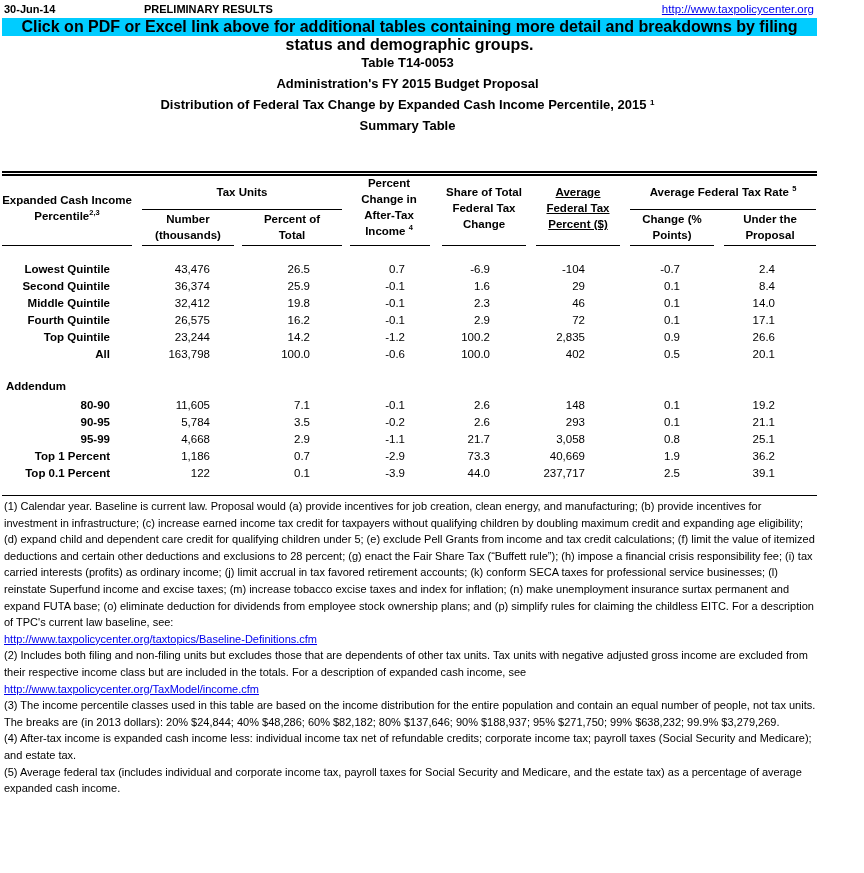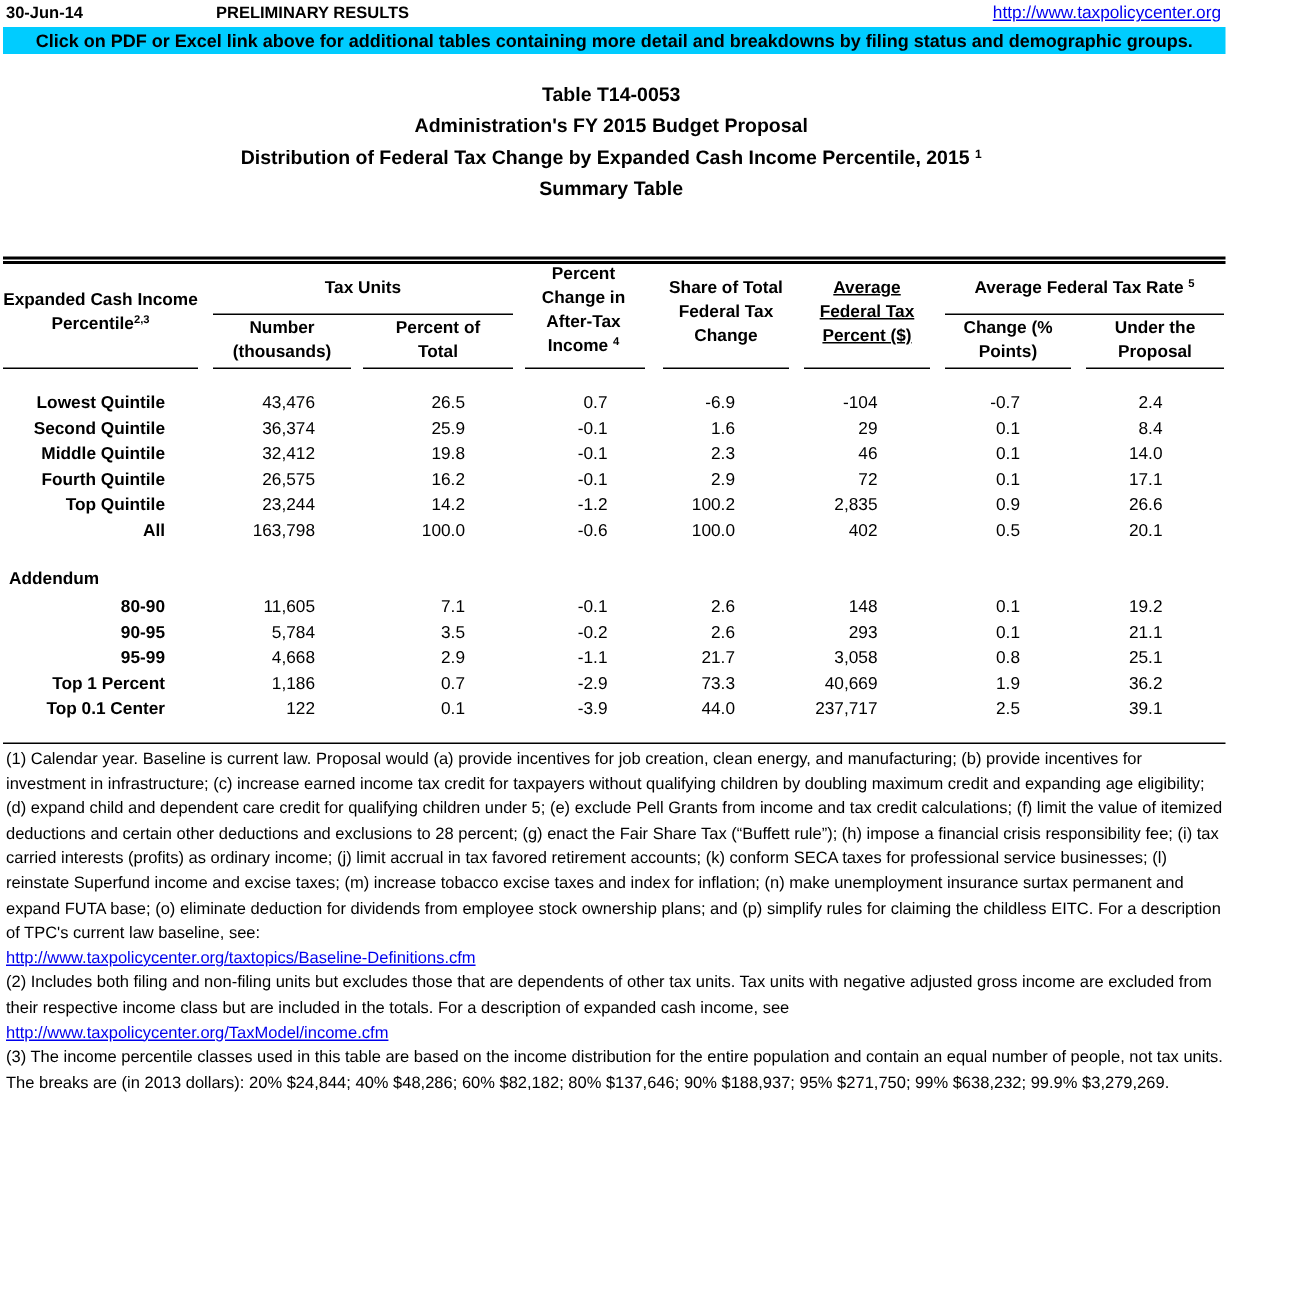--- a/index.html
+++ b/index.html
@@ -5,21 +5,21 @@
   html, body { margin: 0; padding: 0; background: #ffffff; }
   body {
     width: 864px; height: 873px; overflow: hidden;
     font-family: "Liberation Sans", sans-serif;
     color: #000000; font-size: 11.5px; position: relative;
   }
   .topbar { position: absolute; left: 4px; top: 3px; width: 810px; height: 14px; font-weight: bold; font-size: 11px; }
   .topbar .date { position: absolute; left: 0; top: 0; }
   .topbar .prelim { position: absolute; left: 140px; top: 0; }
   .topbar .url { position: absolute; right: 0; top: 0; font-weight: normal; color: #0000ee; text-decoration: underline; font-size: 11.5px; }
-  .banner { position: absolute; left: 2px; top: 18px; width: 815px; height: 18px; background: #00ccff; text-align: center; font-weight: bold; font-size: 12px; line-height: 18px; }
+  .banner { position: absolute; left: 2px; top: 18px; width: 815px; height: 18px; background: #00ccff; text-align: center; font-weight: bold; font-size: 16px; line-height: 18px; }
   .titles { position: absolute; left: 0; top: 52px; width: 815px; text-align: center; font-weight: bold; font-size: 13px; }
   .titles div { height: 21px; line-height: 21px; }
   .titles sup { font-size: 8px; vertical-align: top; position: relative; top: -2px; }
   .dbl { position: absolute; left: 2px; top: 171px; width: 815px; height: 5px; border-top: 2px solid #000; border-bottom: 2px solid #000; box-sizing: border-box; }
   .hdr { position: absolute; font-weight: bold; font-size: 11.5px; text-align: center; line-height: 16px; }
   .hdr sup { font-size: 7.5px; vertical-align: top; position: relative; top: -3px; }
   .uline { position: absolute; height: 0; border-top: 1.5px solid #000; }
   .row { position: absolute; left: 0; width: 815px; height: 17px; font-size: 11.5px; line-height: 17px; }
   .row .lbl { position: absolute; right: 705px; font-weight: bold; text-align: right; white-space: nowrap; }
   .row .c { position: absolute; text-align: right; white-space: nowrap; }
@@ -208,31 +208,33 @@
   <span class="lbl">Top 1 Percent</span>
     <span class="c c1">1,186</span>
     <span class="c c2">0.7</span>
     <span class="c c3">-2.9</span>
     <span class="c c4">73.3</span>
     <span class="c c5">40,669</span>
     <span class="c c6">1.9</span>
     <span class="c c7">36.2</span>
 </div>
 <div class="row" style="top:465px;">
-  <span class="lbl">Top 0.1 Center</span>
+  <span class="lbl">Top 0.1 Percent</span>
     <span class="c c1">122</span>
     <span class="c c2">0.1</span>
     <span class="c c3">-3.9</span>
     <span class="c c4">44.0</span>
     <span class="c c5">237,717</span>
     <span class="c c6">2.5</span>
     <span class="c c7">39.1</span>
 </div>
 
 <div class="endline"></div>
 
 <div class="notes">
   <p>(1) Calendar year. Baseline is current law.  Proposal would (a) provide incentives for job creation, clean energy, and manufacturing; (b) provide incentives for investment in infrastructure; (c) increase earned income tax credit for taxpayers without qualifying children by doubling maximum credit and expanding age eligibility; (d) expand child and dependent care credit for qualifying children under 5; (e) exclude Pell Grants from income and tax credit calculations; (f) limit the value of itemized deductions and certain other deductions and exclusions to 28 percent; (g) enact the Fair Share Tax (“Buffett rule”); (h) impose a financial crisis responsibility fee; (i) tax carried interests (profits) as ordinary income; (j) limit accrual in tax favored retirement accounts; (k) conform SECA taxes for professional service businesses; (l) reinstate Superfund income and excise taxes; (m) increase tobacco excise taxes and index for inflation; (n) make unemployment insurance surtax permanent and expand FUTA base; (o) eliminate deduction for dividends from employee stock ownership plans; and (p) simplify rules for claiming the childless EITC. For a description of TPC's current law baseline, see:</p>
   <p><span class="link">http://www.taxpolicycenter.org/taxtopics/Baseline-Definitions.cfm</span></p>
   <p>(2) Includes both filing and non-filing units but excludes those that are dependents of other tax units. Tax units with negative adjusted gross income are excluded from their respective income class but are included in the totals. For a description of expanded cash income, see</p>
   <p><span class="link">http://www.taxpolicycenter.org/TaxModel/income.cfm</span></p>
   <p>(3) The income percentile classes used in this table are based on the income distribution for the entire population and contain an equal number of people, not tax units. The breaks are (in 2013 dollars): 20% $24,844; 40% $48,286; 60% $82,182; 80% $137,646; 90% $188,937; 95% $271,750; 99% $638,232; 99.9% $3,279,269.</p>
+  <p>(4) After-tax income is expanded cash income less: individual income tax net of refundable credits; corporate income tax; payroll taxes (Social Security and Medicare); and estate tax.</p>
+  <p>(5) Average federal tax (includes individual and corporate income tax, payroll taxes for Social Security and Medicare, and the estate tax) as a percentage of average expanded cash income.</p>
 </div>
 
 </body></html>

